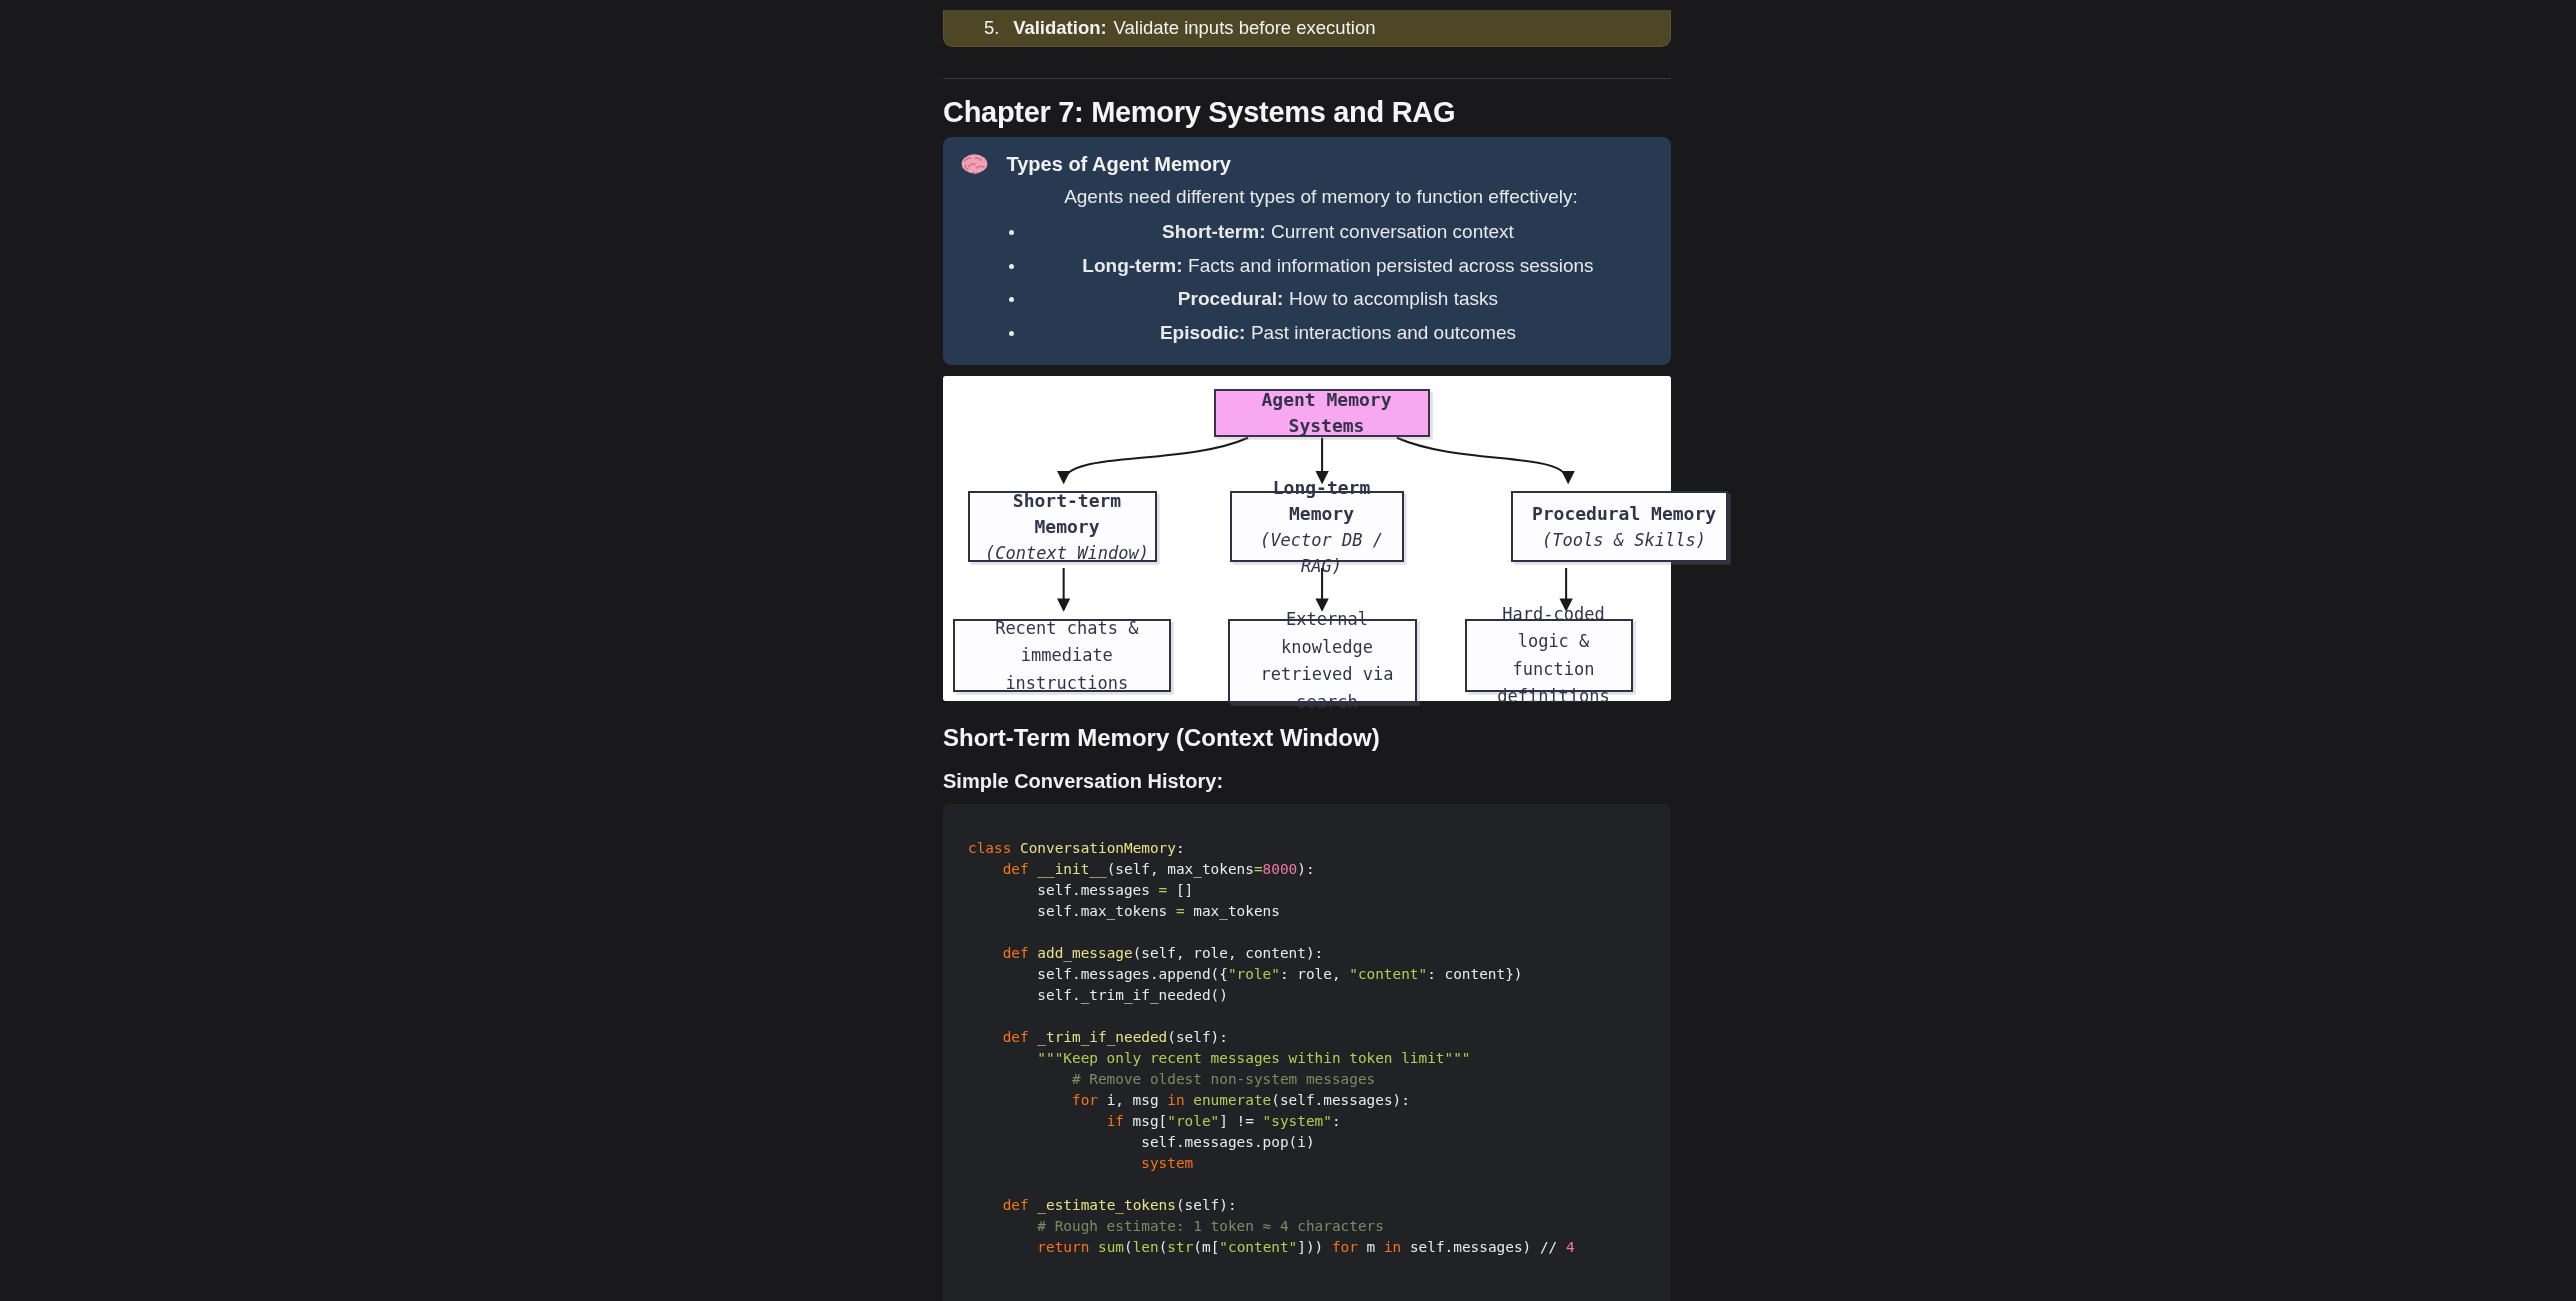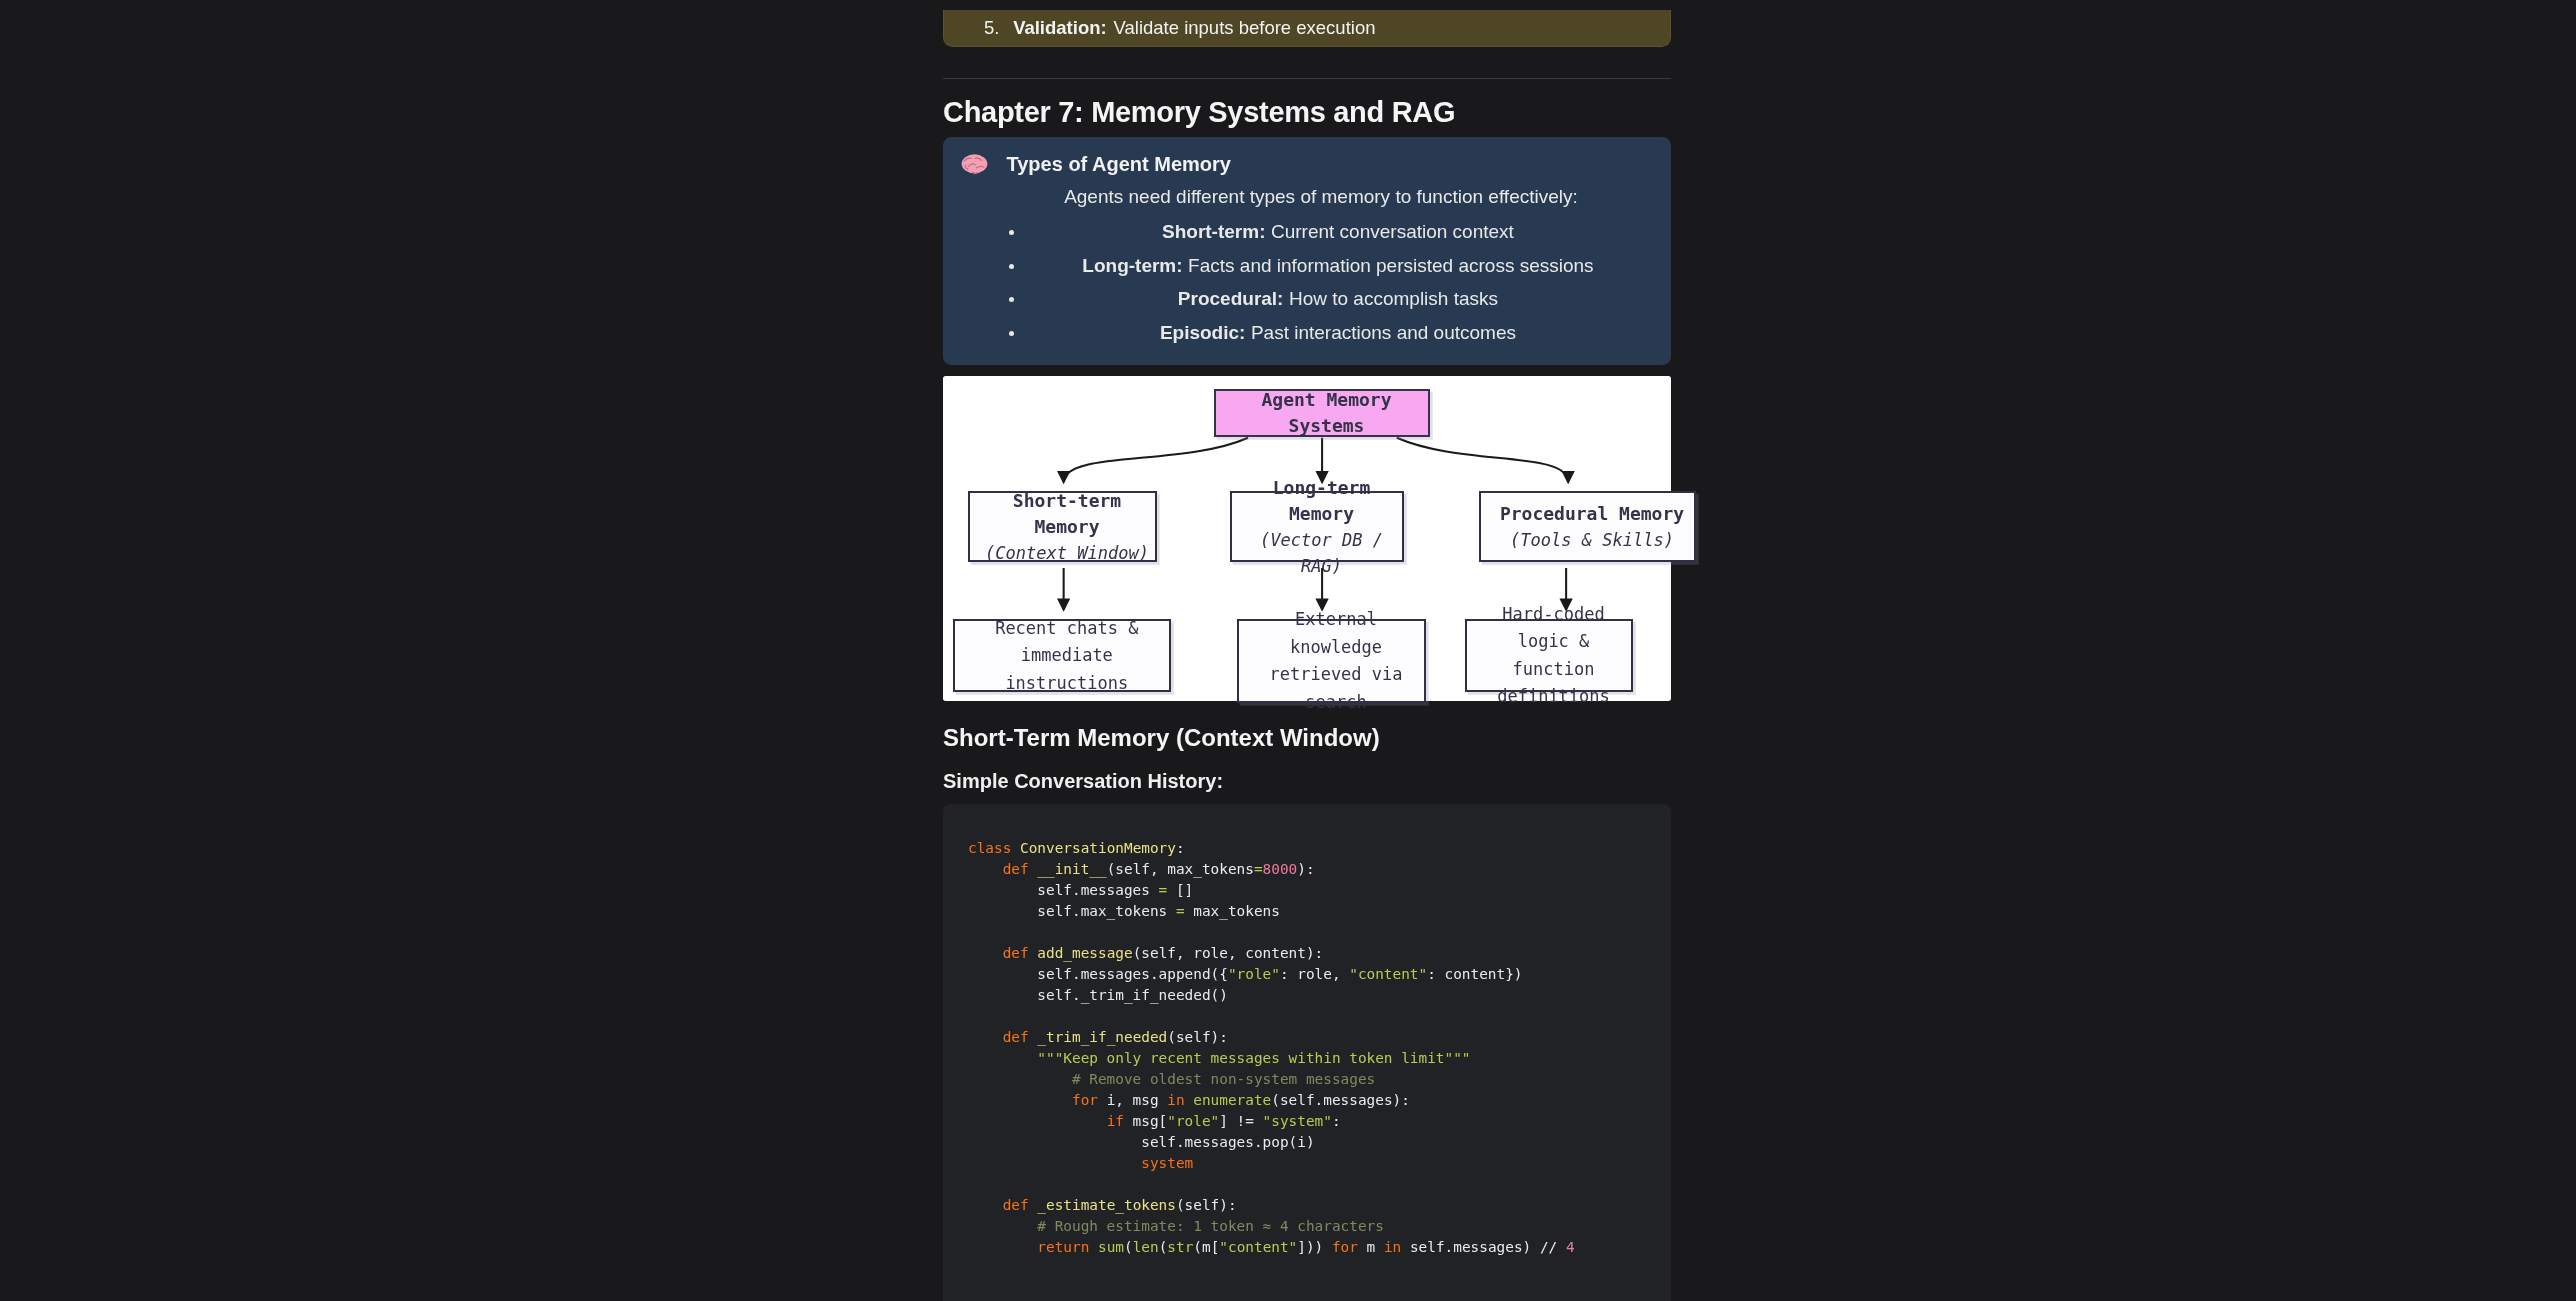--- a/index.html
+++ b/index.html
@@ -86,23 +86,23 @@
     justify-content:center;
     text-align:center;
     padding-left:9px;
   }
   .dnode .t1 { font-weight:bold; font-size:18px; line-height:26px; }
   .dnode .t2 { font-style:italic; font-size:17px; line-height:26px; }
   .dnode .t3 { font-size:17px; line-height:27.4px; }
   .node-root { left:271px; top:12.3px;  width:216px; height:48px; background:#f7a8f0; border-color:#343347; }
   .node-b0   { left:25px;  top:115px; width:189px; height:71px; }
   .node-b1   { left:287px; top:115px; width:174px; height:71px; }
-  .node-b2   { left:536px; top:115px; width:217px; height:71px; }
+  .node-b2   { left:568px; top:115px; width:217px; height:71px; }
   .node-l0   { left:10.3px;  top:243px; width:218px; height:73px; }
-  .node-l1   { left:294px; top:243px; width:189px; height:84px; }
+  .node-l1   { left:285px; top:243px; width:189px; height:84px; }
   .node-l2   { left:522px; top:243px; width:168px; height:73px; }
   svg.edges { position:absolute; inset:0; width:728px; height:325px; pointer-events:none; }
 
   
   h3.section { margin-top:23px; font-size:24px; font-weight:bold; color:#f5f5f5; }
   h4.subsection { margin-top:18px; font-size:20px; font-weight:bold; color:#efefef; }
 
   
   .code-block {
     margin-top:11px;

